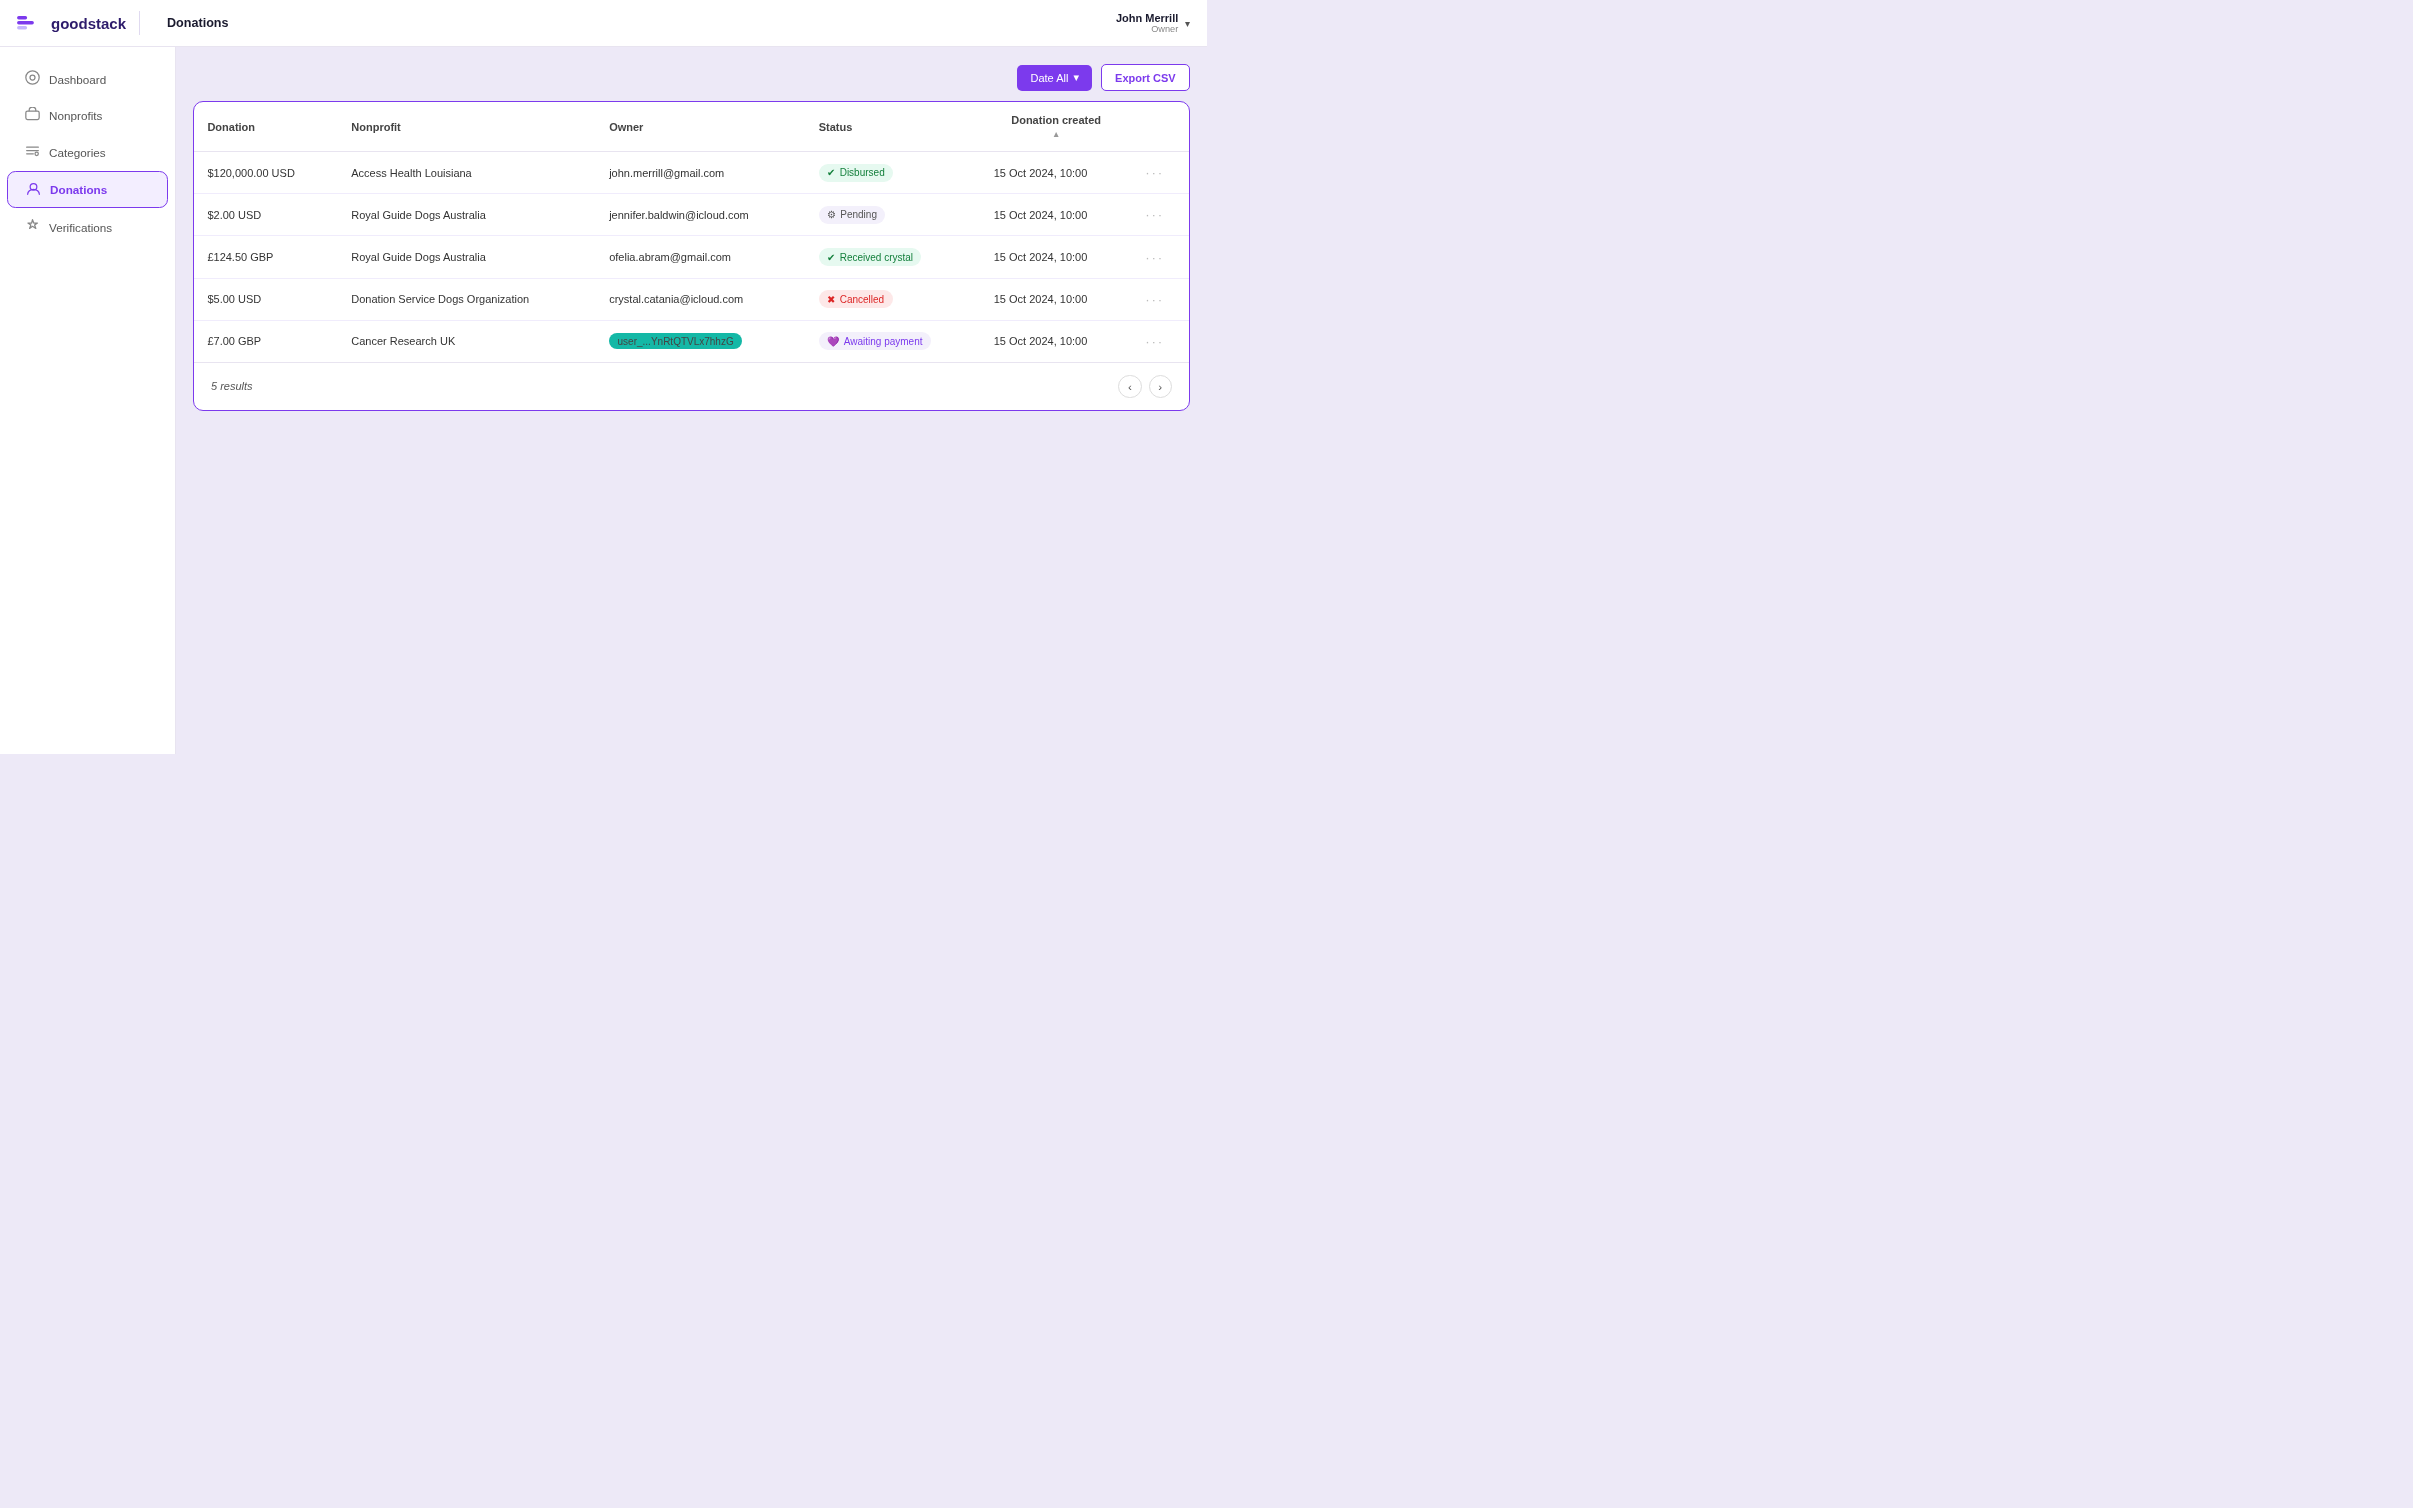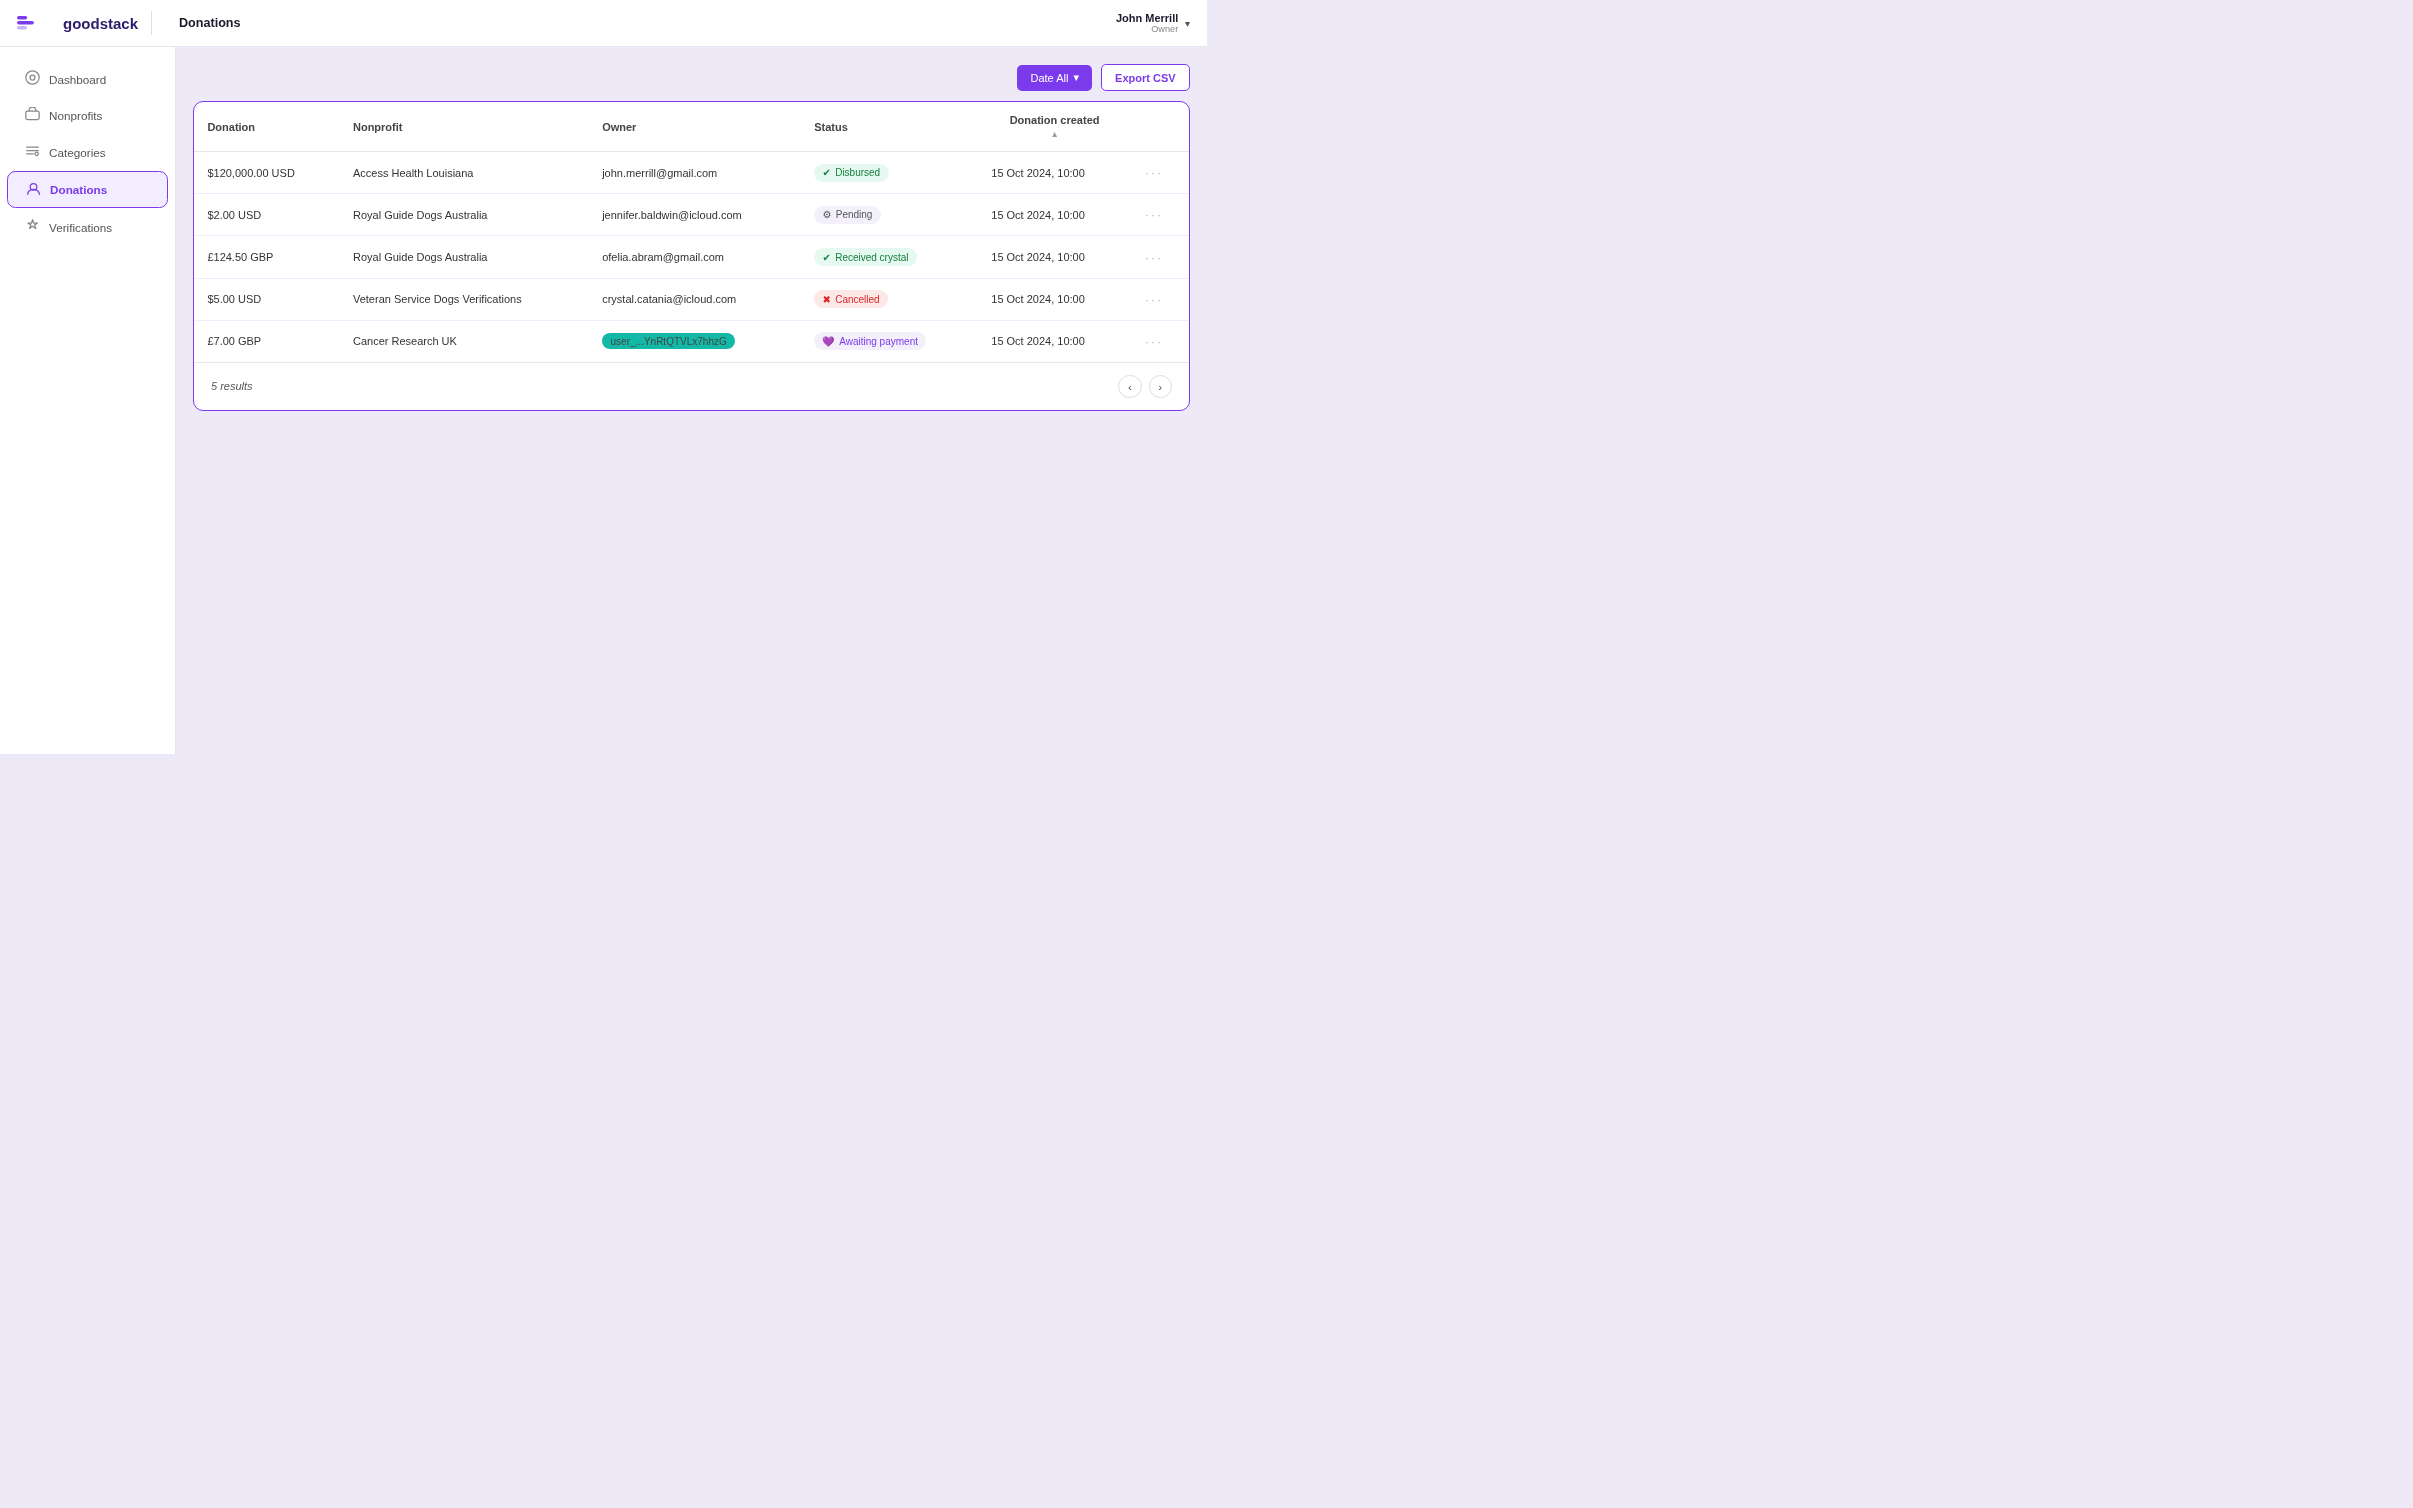--- a/index.html
+++ b/index.html
@@ -20,21 +20,21 @@
       justify-content: space-between;
       background: #fff;
       padding: 0 17px;
       height: 47px;
       border-bottom: 0.8px solid #e8e4f0;
       flex-shrink: 0;
     }
     .logo {
       display: flex;
       align-items: center;
-      gap: 19px;
+      gap: 7px;
     }
     .logo-icon {
       width: 27px;
       height: 23.5px;
     }
     .logo-text {
       font-size: 15px;
       font-weight: 700;
       color: #2d1b6b;
     }
@@ -458,21 +458,21 @@
             <td>
               <span class="more-btn">···</span>
             </td>
           </tr>
 
           <tr>
             <td>
               <span>$5.00 USD</span>
             </td>
             <td>
-              <span>Veteran Service Dogs Verifications</span>
+              <span>Donation Service Dogs Organization</span>
             </td>
             <td>
               <span>crystal.catania@icloud.com</span>
             </td>
             <td>
               <span class="badge badge-cancelled">
                 <span>✖</span>
                 <span>Cancelled</span>
               </span>
             </td>

